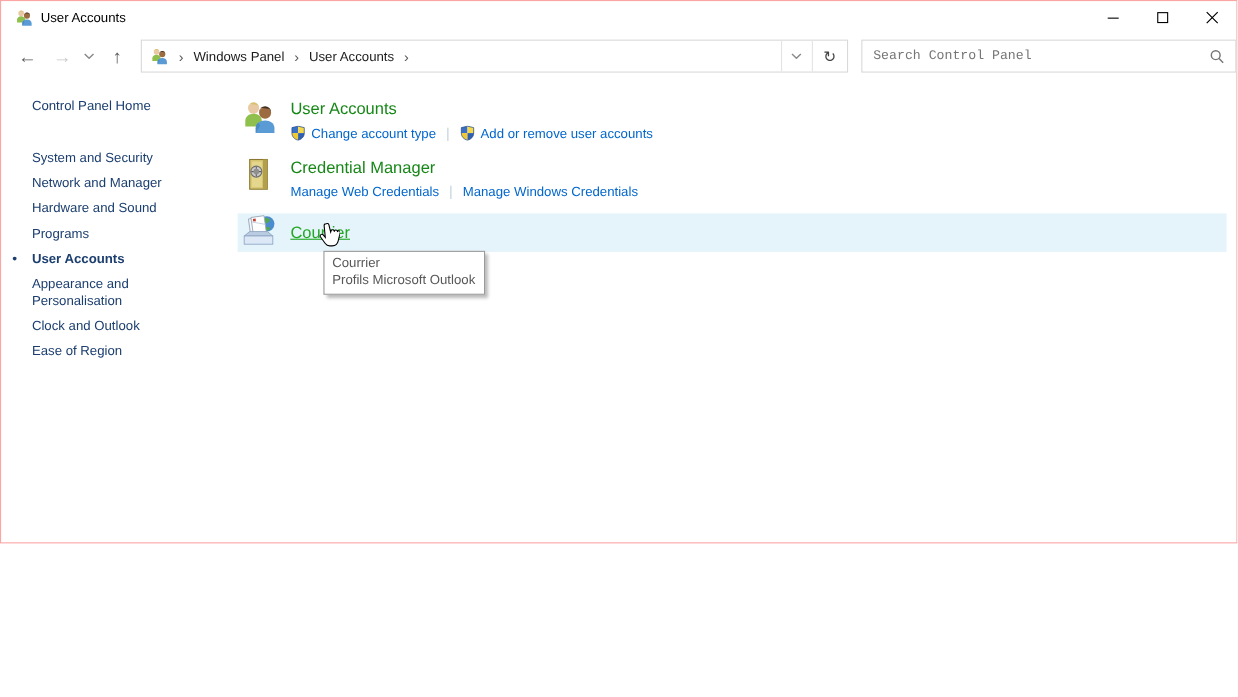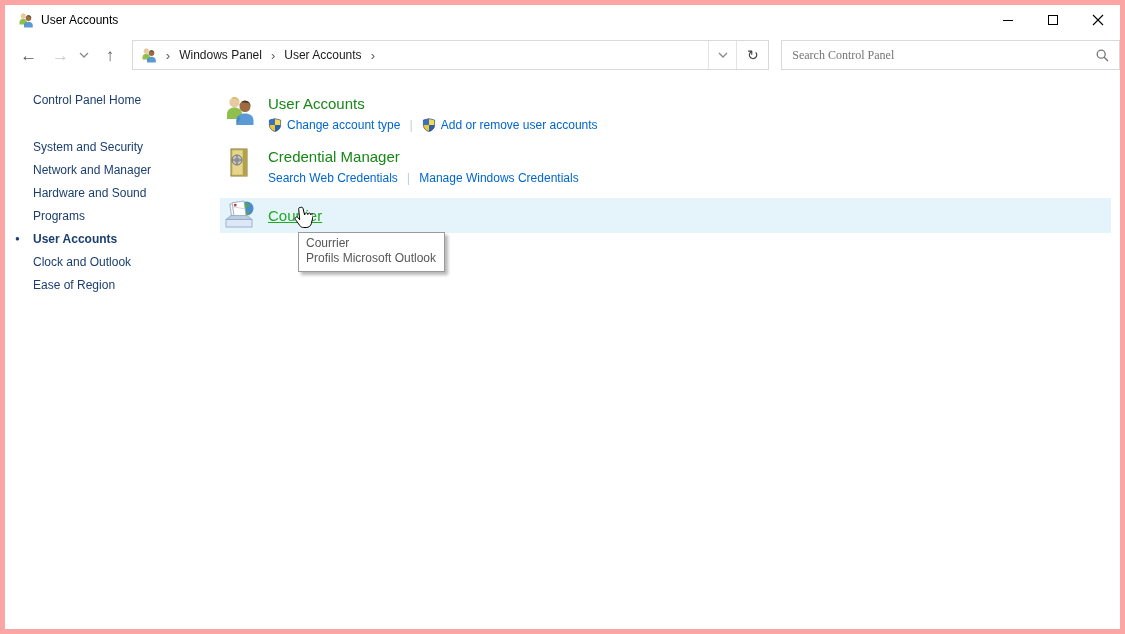--- a/index.html
+++ b/index.html
@@ -1,20 +1,20 @@
 <!DOCTYPE html>
 <html><head>
 <meta charset="utf-8">
 <style>
   * { margin:0; padding:0; box-sizing:border-box; }
   html,body { width:1125px; height:634px; background:#fff; }
   body { font-family:"Liberation Sans", sans-serif; }
   .window {
-    position:relative; width:1125px; height:634px; background:#fff;
-    border:5px solid #fca5a5; overflow:hidden;
+    position:relative; width:1125px; height:494px; background:#fff;
+    border:1px solid #fca5a5; overflow:hidden;
   }
   
   .titlebar { height:30px; display:flex; align-items:center; }
   .app-icon { margin-left:13px; display:flex; }
   .window-title { font-size:12px; color:#000; margin-left:7px; }
   .caption-buttons { margin-left:auto; display:flex; height:30px; }
   .cap-btn { width:45px; height:30px; display:flex; align-items:center; justify-content:center; cursor:default; }
   .min-glyph { width:10px; height:1px; background:#000; display:block; }
   .max-glyph { width:10px; height:10px; border:1px solid #000; display:block; }
   
@@ -33,21 +33,21 @@
   .crumb { font-size:12px; color:#1b1b1b; white-space:nowrap; cursor:default; }
   .addr-spacer { flex:1; }
   .addr-cell { width:28px; height:28px; display:flex; align-items:center; justify-content:center; border-left:1px solid #E3E3E3; }
   .addr-refresh { width:32px; font-size:14px; color:#444; }
   .searchbox {
     margin-left:12px; width:343px; height:30px; border:1px solid #D9D9D9;
     display:flex; align-items:center; padding:0 10px; background:#fff;
   }
   .searchbox input {
     border:none; outline:none; flex:1; font-size:12px; color:#1d4ed8;
-    font-family:Liberation Serif, serif; background:transparent;
+    font-family:Liberation Mono, monospace; background:transparent;
   }
   .searchbox input::placeholder { color:#757575; opacity:1; }
   
   .content-row { display:flex; align-items:flex-start; }
   .sidebar { width:215px; padding:18px 0 0 28px; flex:none; }
   .sidebar ul { list-style:none; }
   .sidebar li { position:relative; width:155px; font-size:12px; line-height:15px;
                 color:#1B3E6F; margin-bottom:8px; cursor:default; }
   .sidebar li.home { margin-bottom:32px; }
   .sidebar li.active { font-weight:bold; }
@@ -170,20 +170,21 @@
   <div class="content-row">
 
     <div class="sidebar">
       <ul>
         <li class="home">Control Panel Home</li>
         <li>System and Security</li>
         <li>Network and Manager</li>
         <li>Hardware and Sound</li>
         <li>Programs</li>
         <li class="active"><span class="bullet">●</span><span>User Accounts</span></li>
+        <li>Appearance and Personalisation</li>
         <li>Clock and Outlook</li>
         <li>Ease of Region</li>
       </ul>
     </div>
 
     <div class="main">
 
       <div class="group first">
         <div class="g-icon">
           <svg width="32" height="32" viewBox="0 0 32 32">
@@ -218,21 +219,21 @@
             <rect x="9" y="4" width="9" height="23" fill="#E4D68C"></rect>
             <circle cx="13" cy="13" r="5" fill="#C9C9C9" stroke="#707070" stroke-width="1"></circle>
             <circle cx="13" cy="13" r="2.6" fill="#8F8F8F"></circle>
             <path d="M13 8.5 v2 M13 15.5 v2 M8.5 13 h2 M15.5 13 h2" stroke="#606060" stroke-width="1"></path>
           </svg>
         </div>
         <div class="g-text">
           <div class="g-title">Credential Manager</div>
           <div class="g-links">
             <span class="g-link">
-              <span class="lbl noshield">Search Web Credentials</span>
+              <span class="lbl noshield">Manage Web Credentials</span>
             </span>
             <span class="link-sep">|</span>
             <span class="g-link">
               <span class="lbl noshield">Manage Windows Credentials</span>
             </span>
           </div>
         </div>
       </div>
 
       <div class="mail-row">

